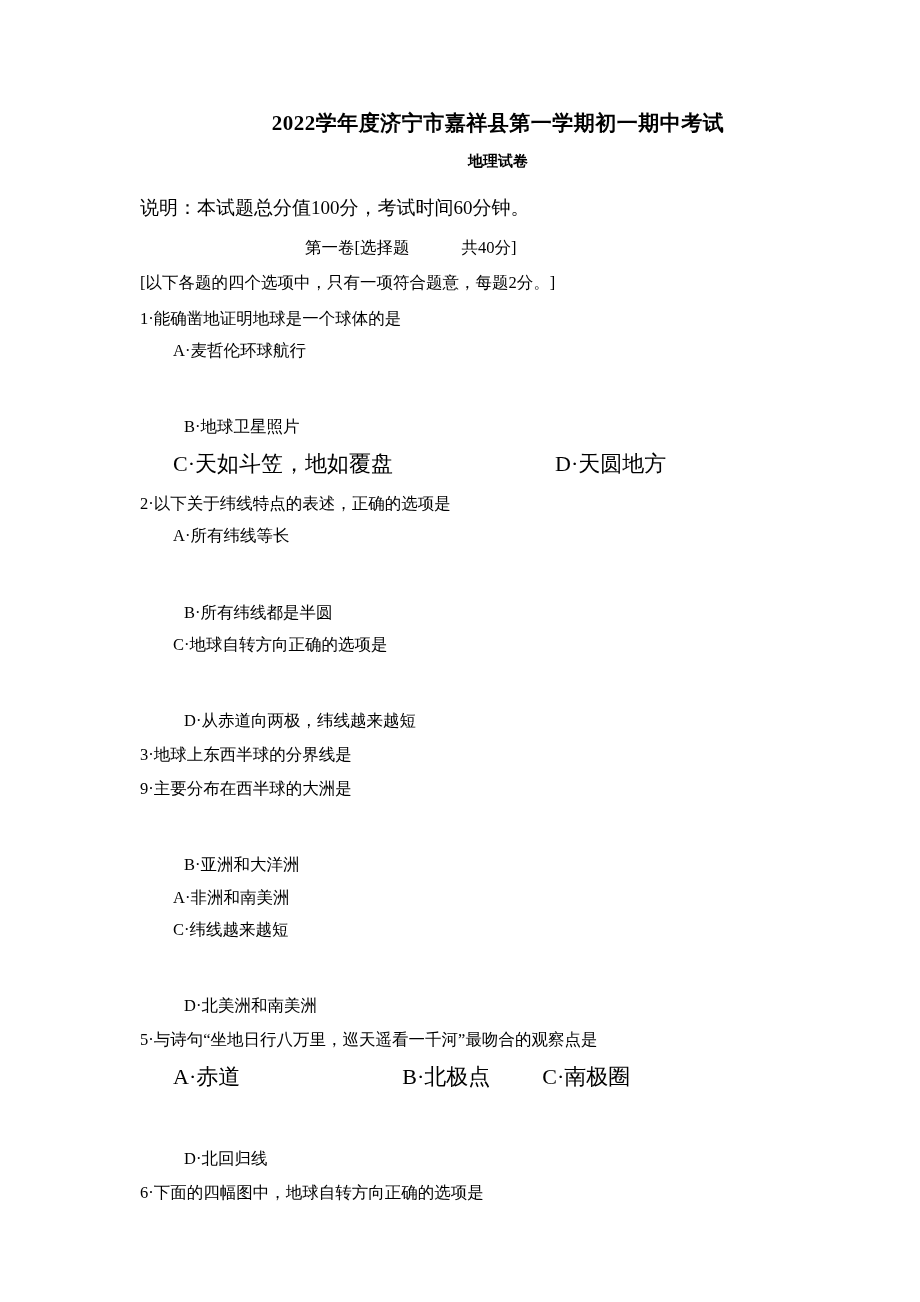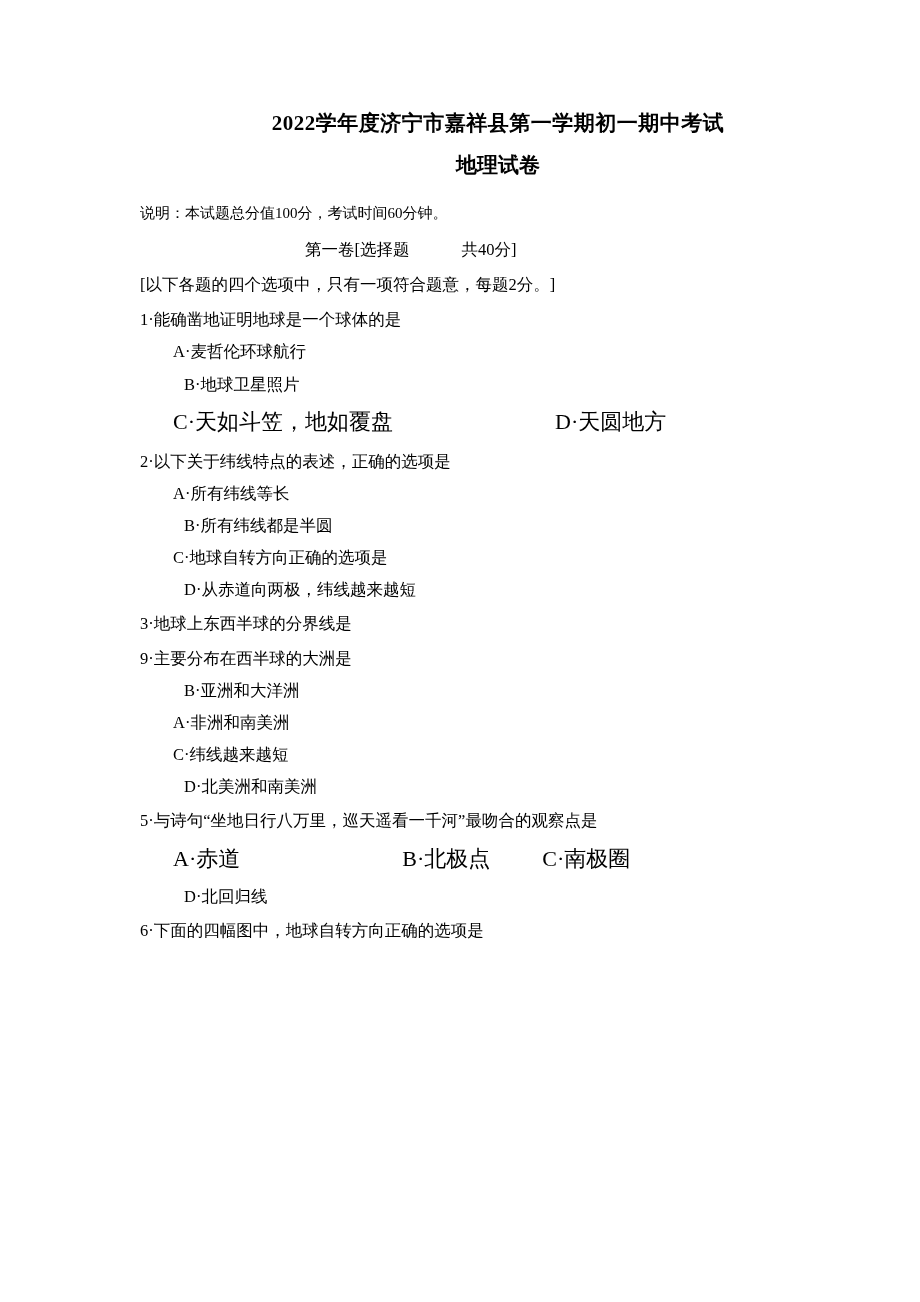--- a/index.html
+++ b/index.html
@@ -26,28 +26,28 @@
   }
   .title-main {
     font-size: 21px;
     font-weight: bold;
     text-align: center;
     letter-spacing: 0.5px;
     line-height: 1.5;
     margin: 0 0 10px 0;
   }
   .title-sub {
-    font-size: 21px;
+    font-size: 15px;
     font-weight: bold;
     text-align: center;
     line-height: 1.5;
     margin: 0 0 18px 0;
   }
   .note {
-    font-size: 15px;
+    font-size: 19px;
     line-height: 1.9;
     margin: 0 0 6px 0;
   }
   .section-head {
     font-size: 16.5px;
     line-height: 1.9;
     margin: 0 0 4px 0;
     padding-left: 165px;
   }
   .section-head .gap {
@@ -65,21 +65,21 @@
     margin: 0;
     white-space: pre;
   }
   .opt {
     font-size: 16.5px;
     line-height: 1.95;
     margin: 0;
     white-space: pre;
   }
   .opt.i1 { padding-left: 33px; }
-  .opt.i2 { padding-left: 44px; }
+  .opt.i2 { padding-left: 44px; margin-top: 44px; }
   .opt-row {
     font-size: 22px;
     line-height: 1.95;
     margin: 0;
     white-space: pre;
     padding-left: 33px;
   }
   .sp-a { display: inline-block; width: 162px; }
   .sp-c { display: inline-block; width: 118px; }
   .sp-d { display: inline-block; width: 52px; }

